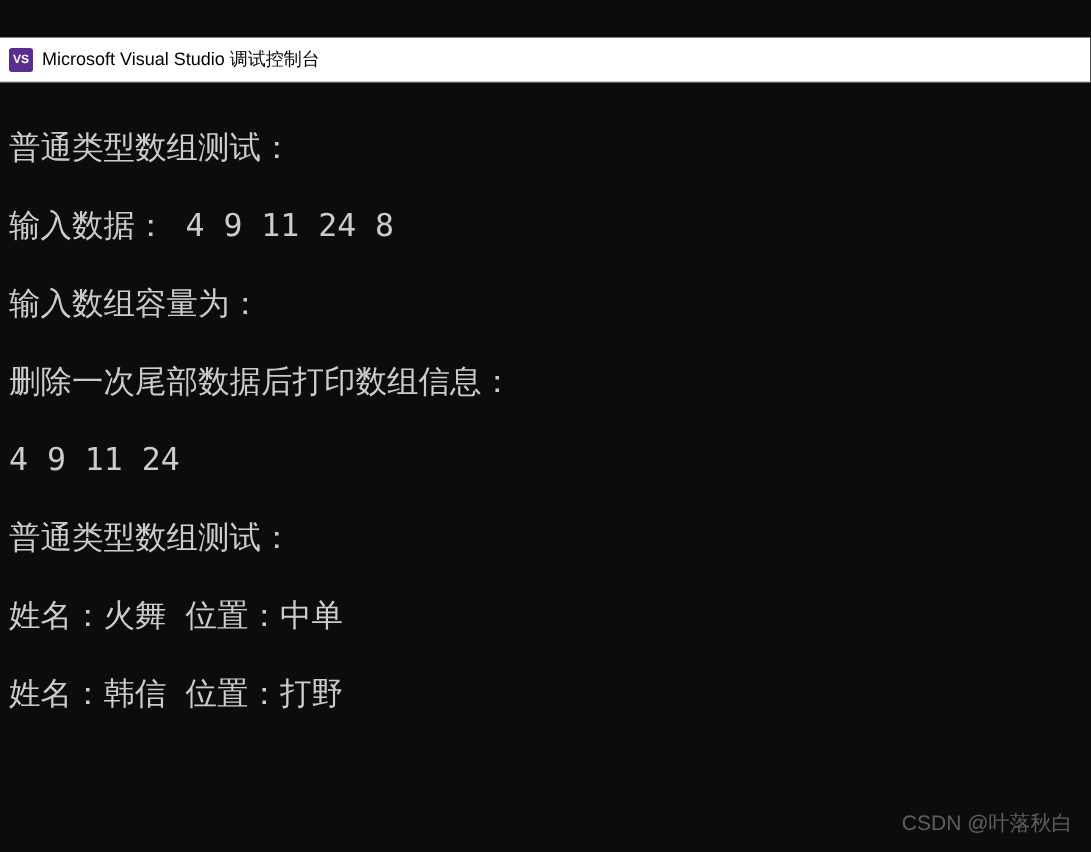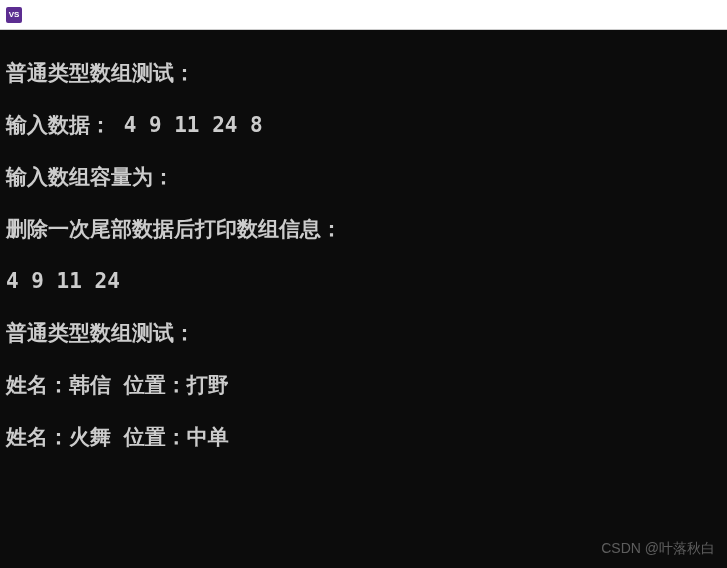--- a/index.html
+++ b/index.html
@@ -18,20 +18,21 @@
     .title-bar {
       height: 30px;
       background: #ffffff;
       border-bottom: 1px solid #ccc;
       display: flex;
       align-items: center;
       padding: 0 6px;
       font-family: "Microsoft YaHei", Arial, sans-serif;
       font-size: 12px;
       color: #000;
+      margin-top: 25px;
     }
     .app-icon {
       width: 16px;
       height: 16px;
       background: #5c2d91;
       margin-right: 6px;
       display: flex;
       align-items: center;
       justify-content: center;
       color: #fff;
@@ -43,50 +44,50 @@
       padding: 4px 6px;
       background: #0c0c0c;
       color: #cccccc;
       font-size: 21px;
       line-height: 26px;
       font-family: "SimSun", "NSimSun", monospace;
       white-space: pre;
     }
     .line {
       display: block;
-      font-weight: bold;
     }
     .watermark {
       position: absolute;
       right: 12px;
       bottom: 10px;
       font-family: "Microsoft YaHei", Arial, sans-serif;
       font-size: 14px;
       color: #808080;
       opacity: 0.7;
     }
   </style>
 </head>
 <body>
 
 <div class="title-bar">
   <div class="app-icon">
     <span>VS</span>
   </div>
+  <span>Microsoft Visual Studio 调试控制台</span>
 </div>
 
 <div class="console-area">
 <span class="line">普通类型数组测试：</span>
 <span class="line">输入数据： 4 9 11 24 8</span>
 <span class="line">输入数组容量为：</span>
 <span class="line">删除一次尾部数据后打印数组信息：</span>
 <span class="line">4 9 11 24</span>
 <span class="line">普通类型数组测试：</span>
+<span class="line">姓名：火舞 位置：中单</span>
 <span class="line">姓名：韩信 位置：打野</span>
-<span class="line">姓名：火舞 位置：中单</span>
 
 
 
 
 
 
 
 
 </div>
 

